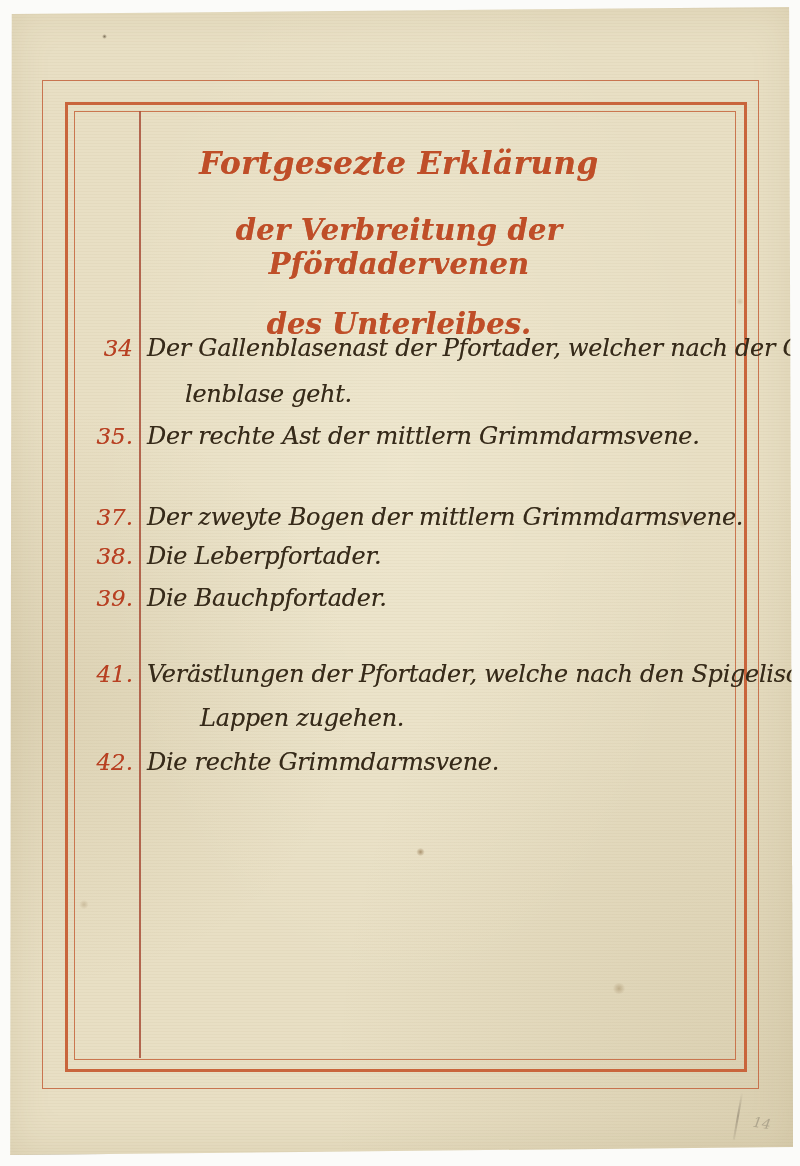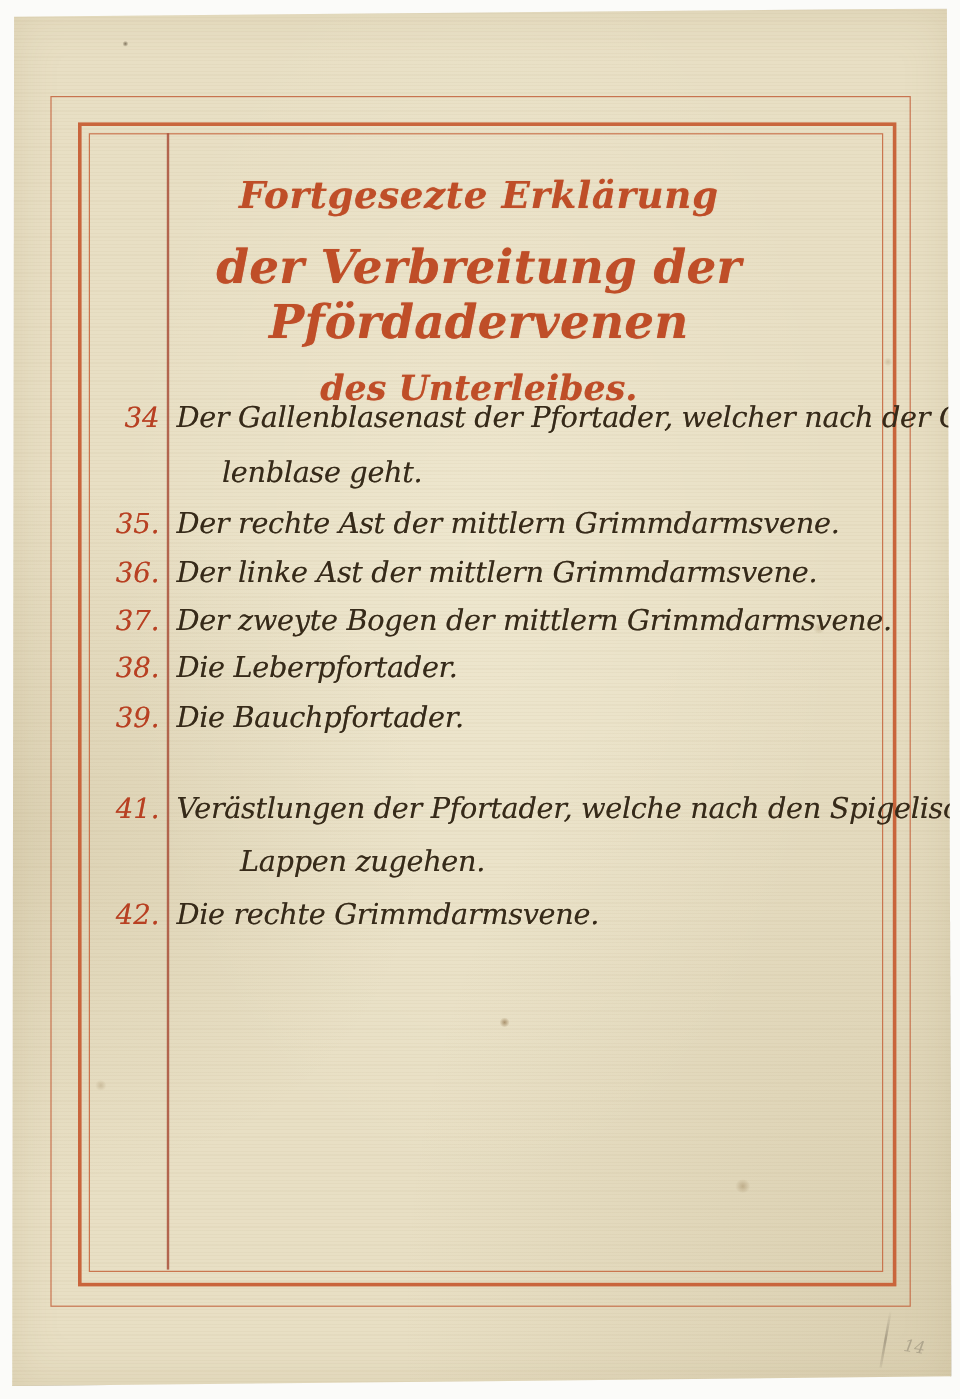--- a/index.html
+++ b/index.html
@@ -55,22 +55,22 @@
     background:var(--column_rule);opacity:.85;
   }
   
   .title{
     position:absolute;left:100px;top:138px;width:580px;text-align:center;
     color:var(--ink_red);
     font-style:italic;font-weight:bold;
     text-shadow:0 0 0.6px rgba(191,78,40,0.7);
   }
   .title .t1{font-size:31px;letter-spacing:.5px;}
-  .title .t2{font-size:39px;margin-top:19px;letter-spacing:.2px;}
-  .title .t3{font-size:29px;margin-top:14px;}
+  .title .t2{font-size:29px;margin-top:32px;letter-spacing:.2px;}
+  .title .t3{font-size:29px;margin-top:26px;}
   
   .entry{
     position:absolute;left:80px;width:640px;
     font-style:italic;font-size:24px;line-height:30px;
     color:var(--ink_black);letter-spacing:-0.3px;
     text-shadow:0 0 0.5px rgba(54,42,25,0.55);
     white-space:nowrap;
   }
   .entry .num{
     display:inline-block;width:44px;text-align:right;margin-right:14px;
@@ -121,23 +121,20 @@
       <span class="num">34</span><span class="txt">Der Gallenblasenast der Pfortader, welcher nach der Gal-</span>
     </div>
     <div class="entry cont" style="top:372px">
       <span class="txt">lenblase geht.</span>
     </div>
 
     <div class="entry" style="top:414px">
       <span class="num">35.</span><span class="txt">Der rechte Ast der mittlern Grimmdarmsvene.</span>
     </div>
 
-    <div class="entry" style="top:455px">
-      <span class="num">36.</span><span class="txt">Der linke Ast der mittlern Grimmdarmsvene.</span>
-    </div>
 
     <div class="entry" style="top:495px">
       <span class="num">37.</span><span class="txt">Der zweyte Bogen der mittlern Grimmdarmsvene.</span>
     </div>
 
     <div class="entry" style="top:534px">
       <span class="num">38.</span><span class="txt">Die Leberpfortader.</span>
     </div>
 
     <div class="entry" style="top:576px">

